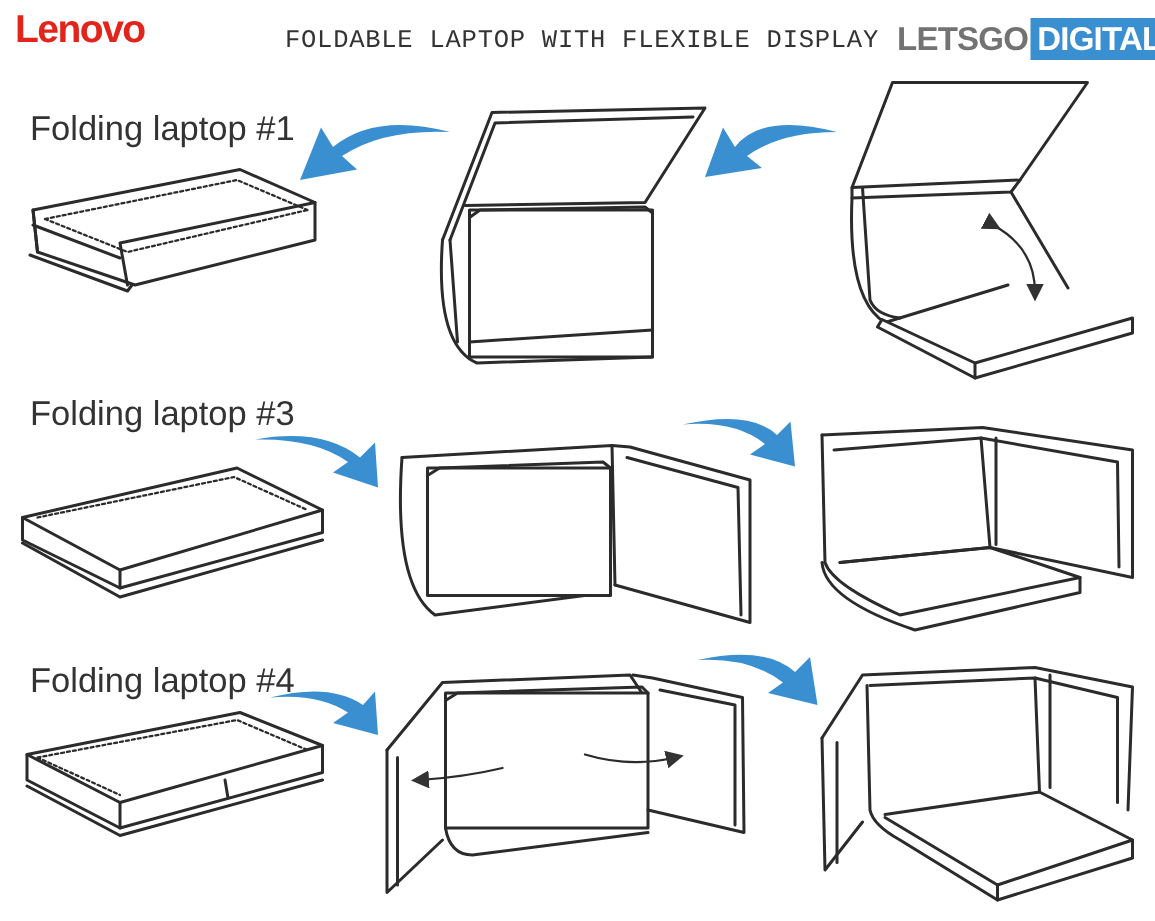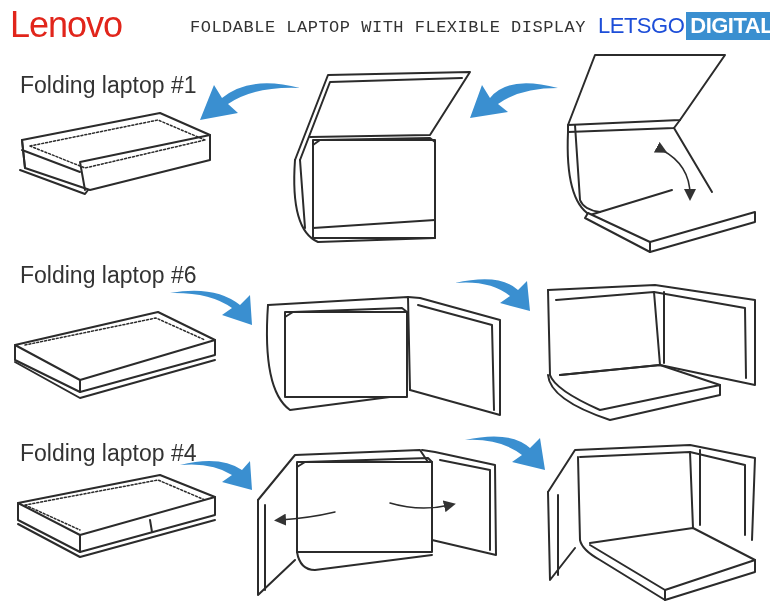--- a/index.html
+++ b/index.html
@@ -1,36 +1,36 @@
 <!DOCTYPE html>
 <html><head>
 <meta charset="utf-8">
 <style>
   html,body{margin:0;padding:0;background:#fff;}
   body{width:770px;height:614px;position:relative;overflow:hidden;font-family:"Liberation Sans","DejaVu Sans",sans-serif;}
-  .logo-lenovo{position:absolute;left:10px;top:4px;font-size:36px;font-weight:normal;color:#e1251b;letter-spacing:-1px;}
+  .logo-lenovo{position:absolute;left:10px;top:4px;font-size:26px;font-weight:bold;color:#e1251b;letter-spacing:-1px;}
   .title{position:absolute;left:190px;top:18px;font-size:17px;color:#333;letter-spacing:0.5px;font-family:Liberation Mono, monospace;}
   .lg{position:absolute;left:598px;top:12px;display:flex;align-items:stretch;height:28px;}
-  .lg .a{font-size:22px;font-weight:normal;color:#1d4ed8;line-height:28px;letter-spacing:-0.5px;}
+  .lg .a{font-size:22px;font-weight:bold;color:#737373;line-height:28px;letter-spacing:-0.5px;}
   .lg .b{font-size:22px;font-weight:bold;color:#fff;background:#3a8fd0;line-height:28px;padding:0 4px;margin-left:2px;letter-spacing:-0.5px;}
   .label{position:absolute;left:20px;font-size:23px;color:#333;}
   svg.art{position:absolute;left:0;top:0;}
 </style>
 </head>
 <body>
 
 <div class="logo-lenovo">Lenovo</div>
 <div class="title">FOLDABLE LAPTOP WITH FLEXIBLE DISPLAY</div>
 <div class="lg">
   <span class="a">LETSGO</span>
   <span class="b">DIGITAL</span>
 </div>
 
 <div class="label" style="top:72px">Folding laptop #1</div>
-<div class="label" style="top:262px">Folding laptop #6</div>
+<div class="label" style="top:262px">Folding laptop #3</div>
 <div class="label" style="top:440px">Folding laptop #4</div>
 
 <svg class="art" width="770" height="614" viewBox="0 0 770 614">
   <defs>
     <marker id="dh" markerWidth="8" markerHeight="8" refX="4" refY="4" orient="auto">
       <path d="M0,0 L8,4 L0,8 Z" fill="#333"></path>
     </marker>
   </defs>
   <g fill="none" stroke="#2b2b2b" stroke-width="2" stroke-linejoin="round" stroke-linecap="round">
 

